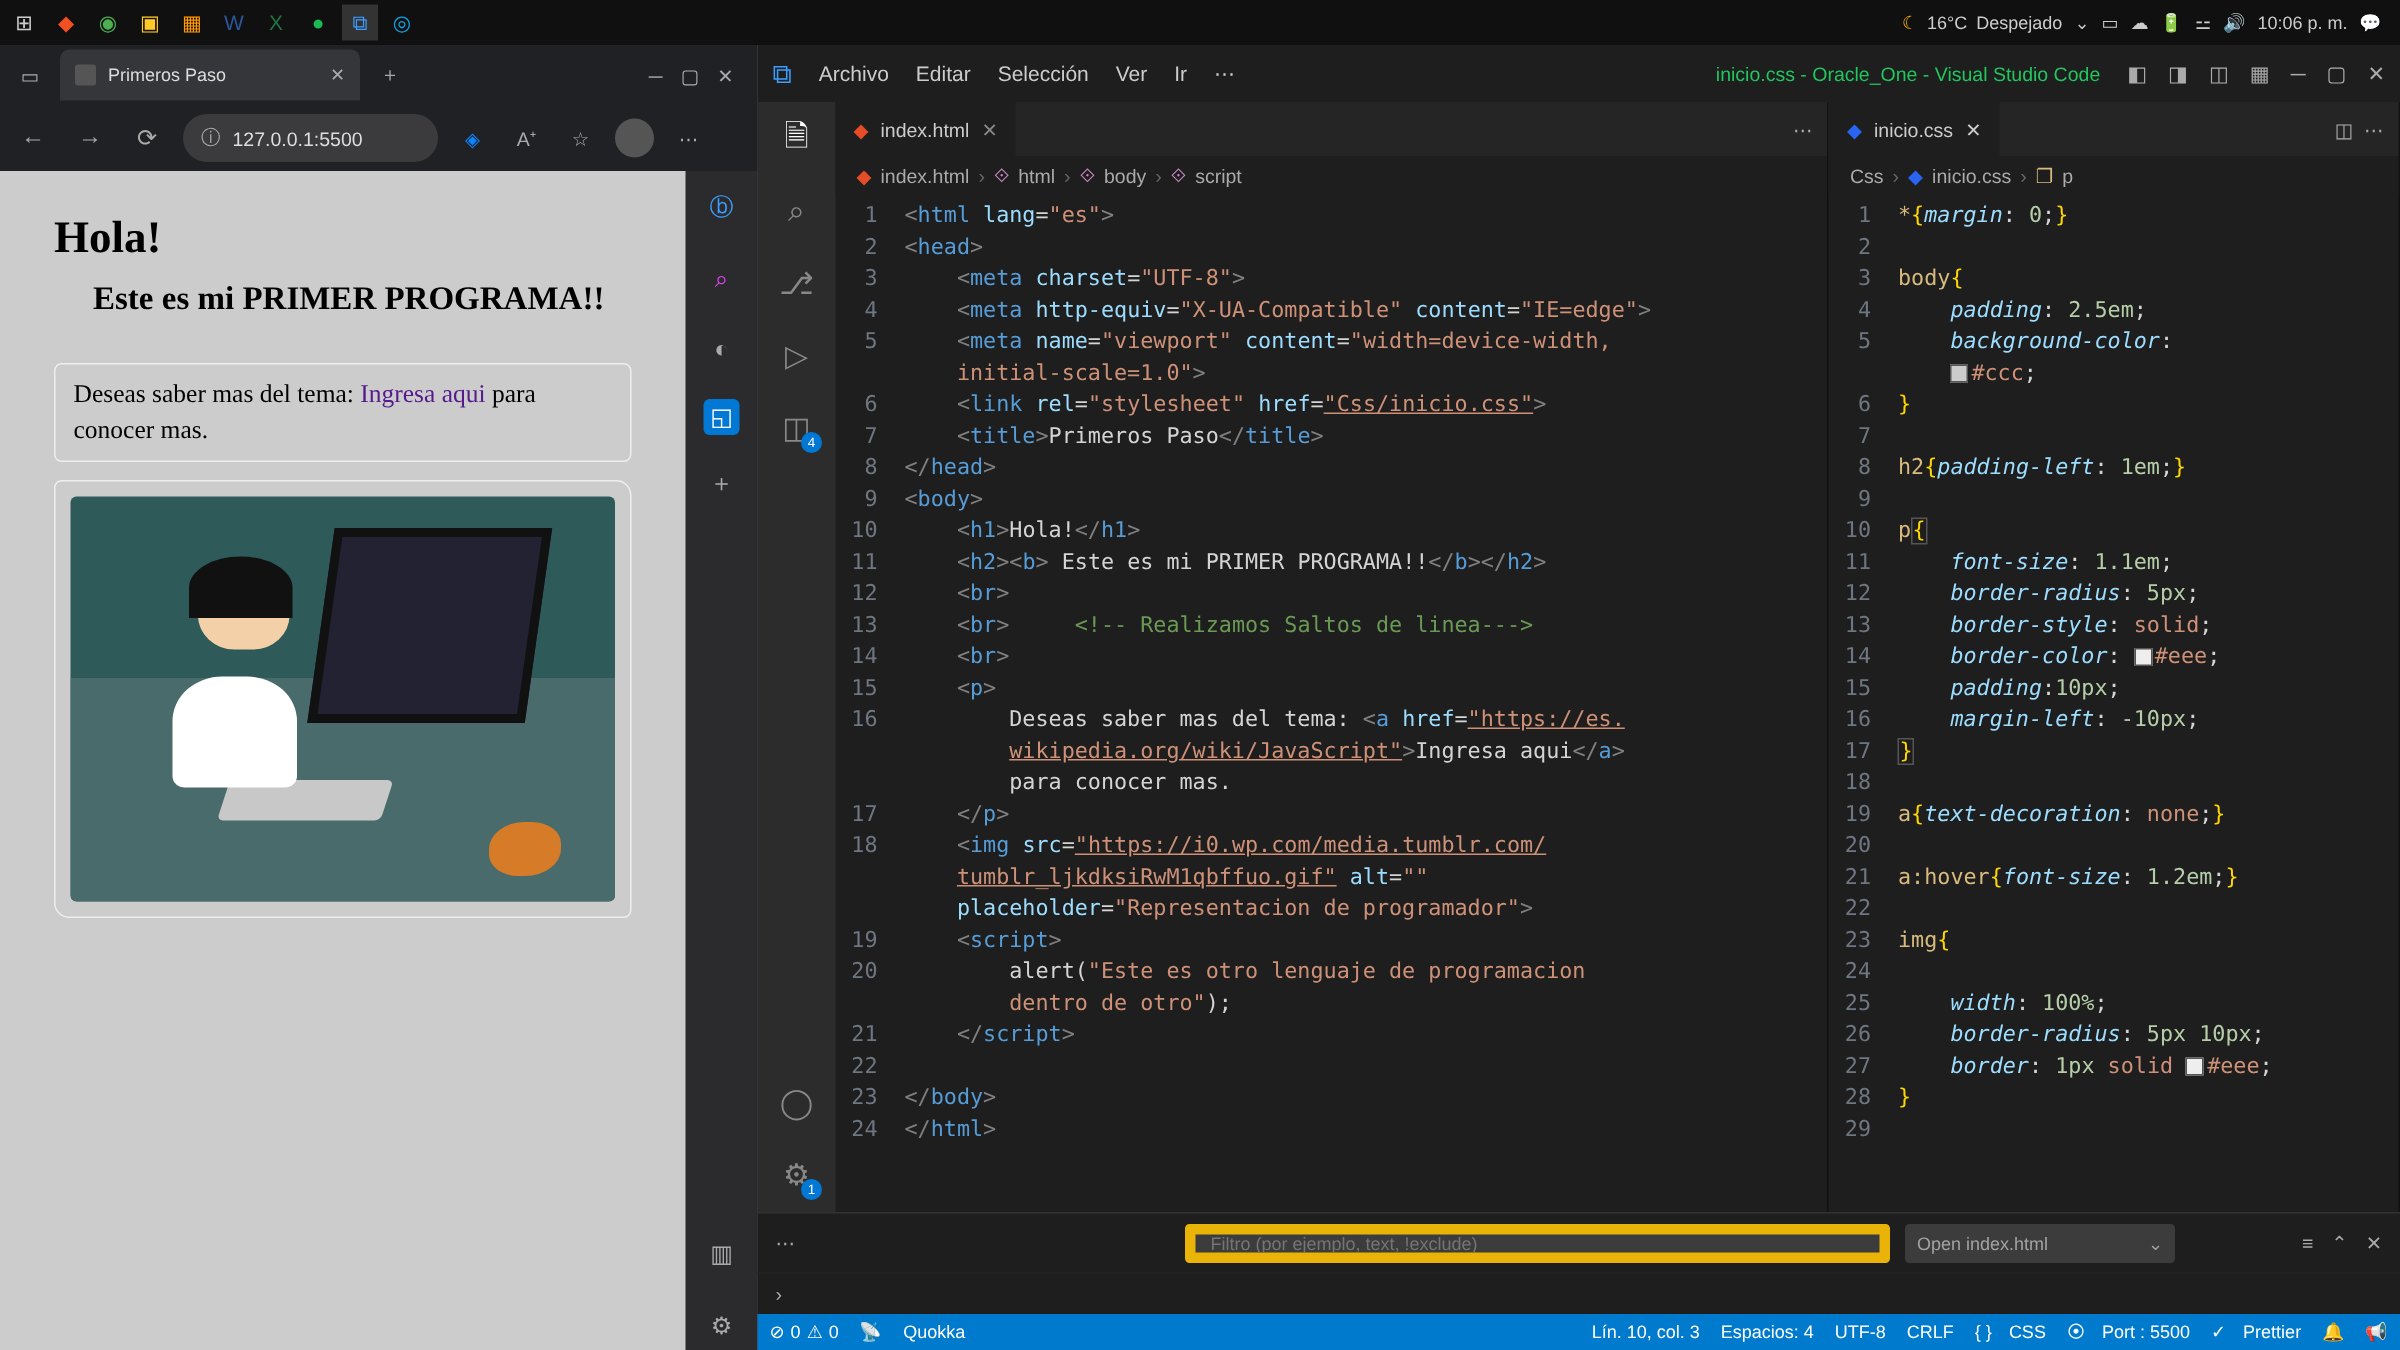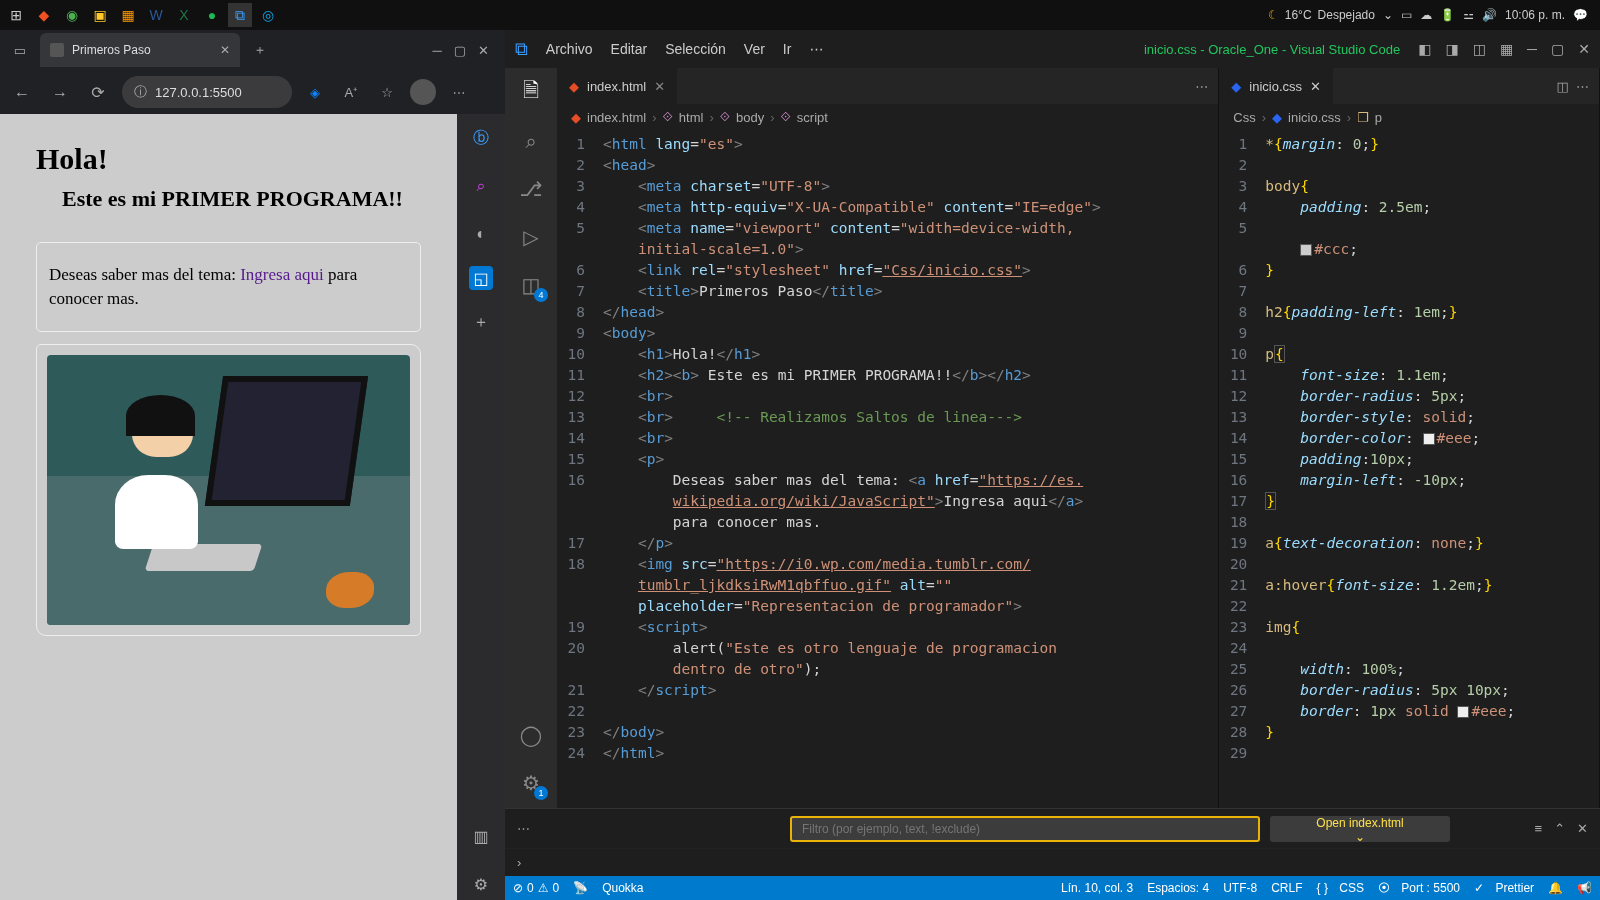--- a/index.html
+++ b/index.html
@@ -27,21 +27,21 @@
 .addrbar { height: 44px; display: flex; align-items: center; gap: 10px; padding: 0 8px; }
 .nav-btn { width: 28px; color: #aaa; text-align: center; font-size: 16px; }
 .urlbox { background: #3b3b3d; height: 32px; border-radius: 16px; display: flex; align-items: center; gap: 8px; padding: 0 12px; min-width: 170px; }
 .url-text { color: #ddd; font-size: 13px; }
 .addr-icon { width: 26px; color: #aaa; text-align: center; }
 
 .page-body { flex: 1; display: flex; background: #ccc; }
 .page-content { flex: 1; padding: 28px 36px; font-family: "Times New Roman", serif; color: #000; }
 .page-content h1 { font-size: 30px; font-weight: bold; margin-bottom: 10px; }
 .page-content h2 { font-size: 22px; font-weight: bold; margin-left: 26px; margin-bottom: 30px; }
-.para-box { border: 1px solid #eee; border-radius: 5px; padding: 20px 12px; font-size: 17px; line-height: 1.4; background: #ccc; }
+.para-box { border: 1px solid #eee; border-radius: 5px; padding: 8px 12px; font-size: 17px; line-height: 1.4; background: #ccc; }
 .para-box a { color: #551a8b; text-decoration: none; }
 .img-box { border: 1px solid #eee; border-radius: 5px 10px; padding: 10px; margin-top: 12px; }
 .cartoon { width: 100%; height: 270px; background: #2e5a5a; border-radius: 4px; position: relative; overflow: hidden; }
 
 .edge-sidebar { width: 48px; background: #2b2b2e; display: flex; flex-direction: column; align-items: center; padding-top: 8px; gap: 16px; }
 .edge-icon { width: 32px; height: 32px; border-radius: 6px; display: flex; align-items: center; justify-content: center; color: #aaa; font-size: 16px; }
 
 
 .vscode { flex: 1; display: flex; flex-direction: column; background: #1e1e1e; }
 .titlebar { height: 38px; display: flex; align-items: center; padding: 0 10px; gap: 18px; color: #ccc; }
@@ -83,22 +83,22 @@
 .t-com { color: #6a9955; }
 .t-prop { color: #9cdcfe; font-style: italic; }
 .t-val { color: #ce9178; }
 .t-num { color: #b5cea8; }
 .t-sel { color: #d7ba7d; }
 .t-br { color: #ffd700; }
 .swatch { display: inline-block; width: 12px; height: 12px; vertical-align: middle; margin-right: 2px; border: 1px solid #555; }
 .minimap { position: absolute; right: 0; top: 0; width: 60px; height: 100%; background: #1e1e1e; opacity: 0.5; }
 
 .panel { height: 40px; background: #1e1e1e; border-top: 1px solid #333; display: flex; align-items: center; padding: 0 12px; gap: 10px; }
-.filter-in { flex: 1; max-width: 470px; height: 26px; background: #3c3c3c; border: 2px solid #eab308; color: #888; padding: 0 10px; border-radius: 3px; font-size: 12px; margin-left: 250px;}
-.open-sel { width: 180px; height: 26px; background: #3c3c3c; display: flex; align-items: center; justify-content: space-between; padding: 0 8px; color: #fde047; font-size: 12px; border-radius: 3px; flex-direction: column; }
+.filter-in { flex: 1; max-width: 470px; height: 26px; background: #3c3c3c; border: 7px solid #eab308; color: #888; padding: 0 10px; border-radius: 3px; font-size: 12px; margin-left: 250px;}
+.open-sel { width: 180px; height: 26px; background: #3c3c3c; display: flex; align-items: center; justify-content: space-between; padding: 0 8px; color: #a3a3a3; font-size: 12px; border-radius: 3px; }
 .panel-icons { display: flex; gap: 12px; color: #aaa; margin-left: auto; }
 
 .panel2 { height: 28px; background: #1e1e1e; border-top: 1px solid #222; display:flex; align-items:center; padding:0 12px;}
 
 .statusbar { height: 24px; background: #007acc; display: flex; align-items: center; padding: 0 8px; gap: 14px; color: #fff; font-size: 12px; }
 .sb-item { display: flex; gap: 4px; align-items: center; }
 .sb-right { margin-left: auto; display: flex; gap: 14px; align-items: center; }
 
 
 .desk { position: absolute; bottom: 0; left: 0; right: 0; height: 55%; background: #4a6b6b; }
@@ -427,20 +427,21 @@
 <div class="cline">
                 <span class="lnum">3</span>
                 <span class="ltext"><span class="t-sel">body</span><span class="t-br">{</span></span>
               </div>
 <div class="cline">
                 <span class="lnum">4</span>
                 <span class="ltext">    <span class="t-prop">padding</span>: <span class="t-num">2.5em</span>;</span>
               </div>
 <div class="cline">
                 <span class="lnum">5</span>
+                <span class="ltext">    <span class="t-prop">background-color</span>:</span>
               </div>
 <div class="cline">
                 <span class="lnum"> </span>
                 <span class="ltext">    <span class="swatch" style="background:#ccc"></span><span class="t-val">#ccc</span>;</span>
               </div>
 <div class="cline">
                 <span class="lnum">6</span>
                 <span class="ltext"><span class="t-br">}</span></span>
               </div>
 <div class="cline">

